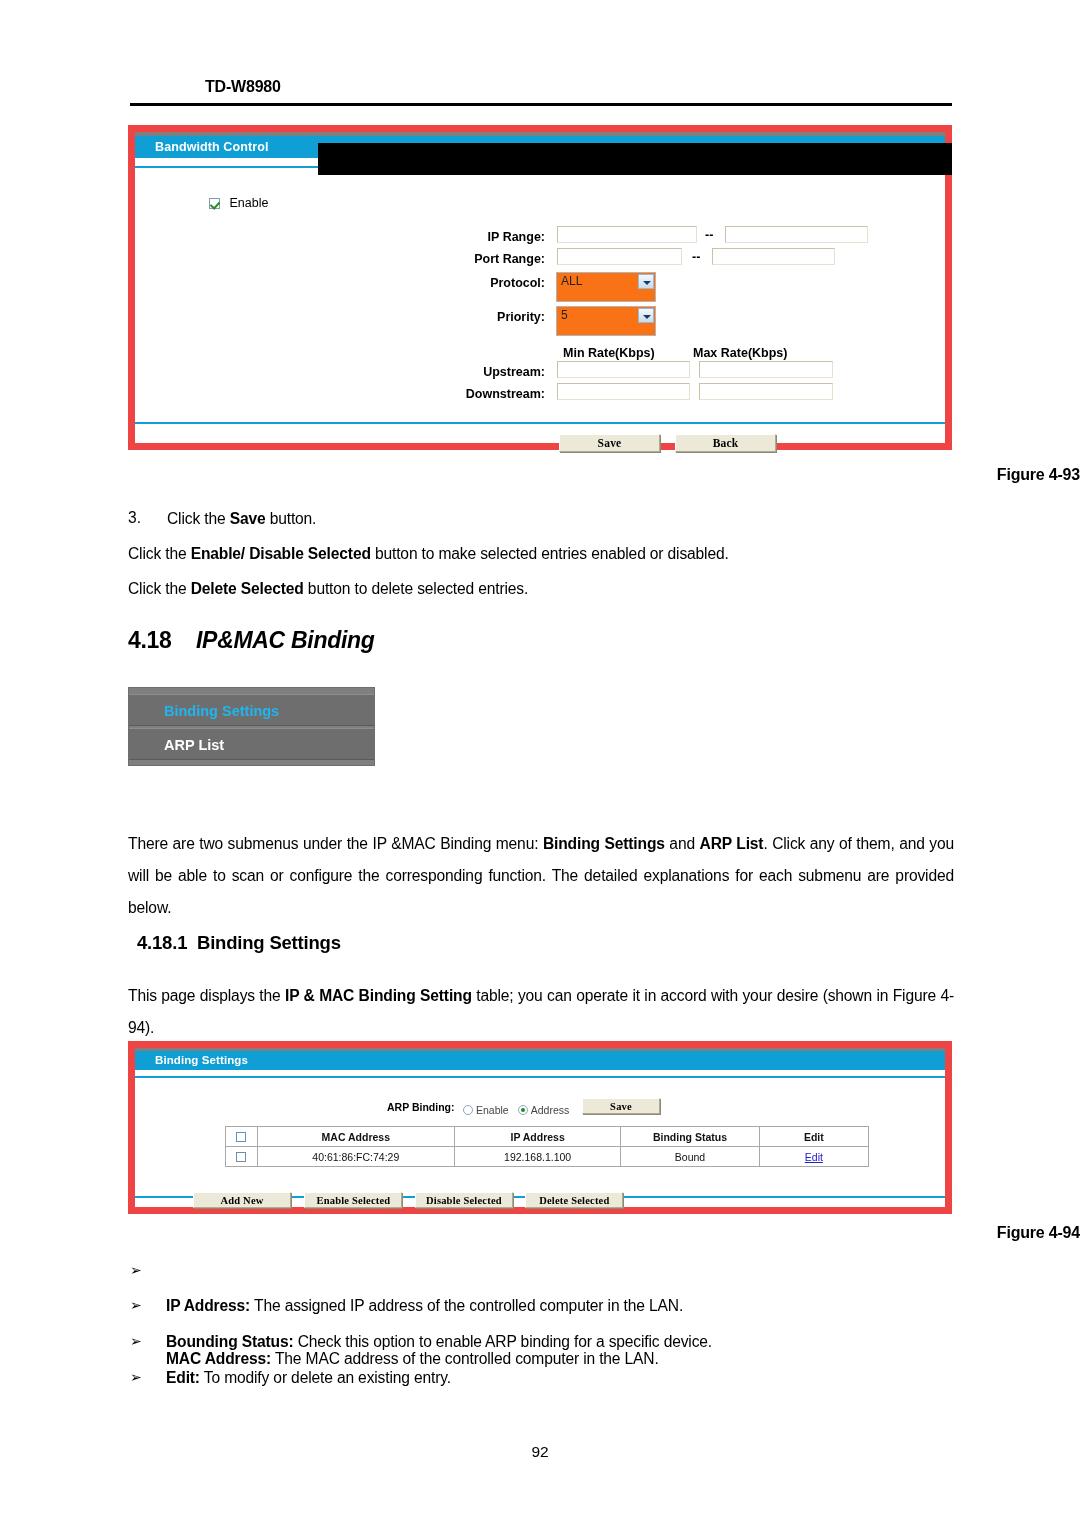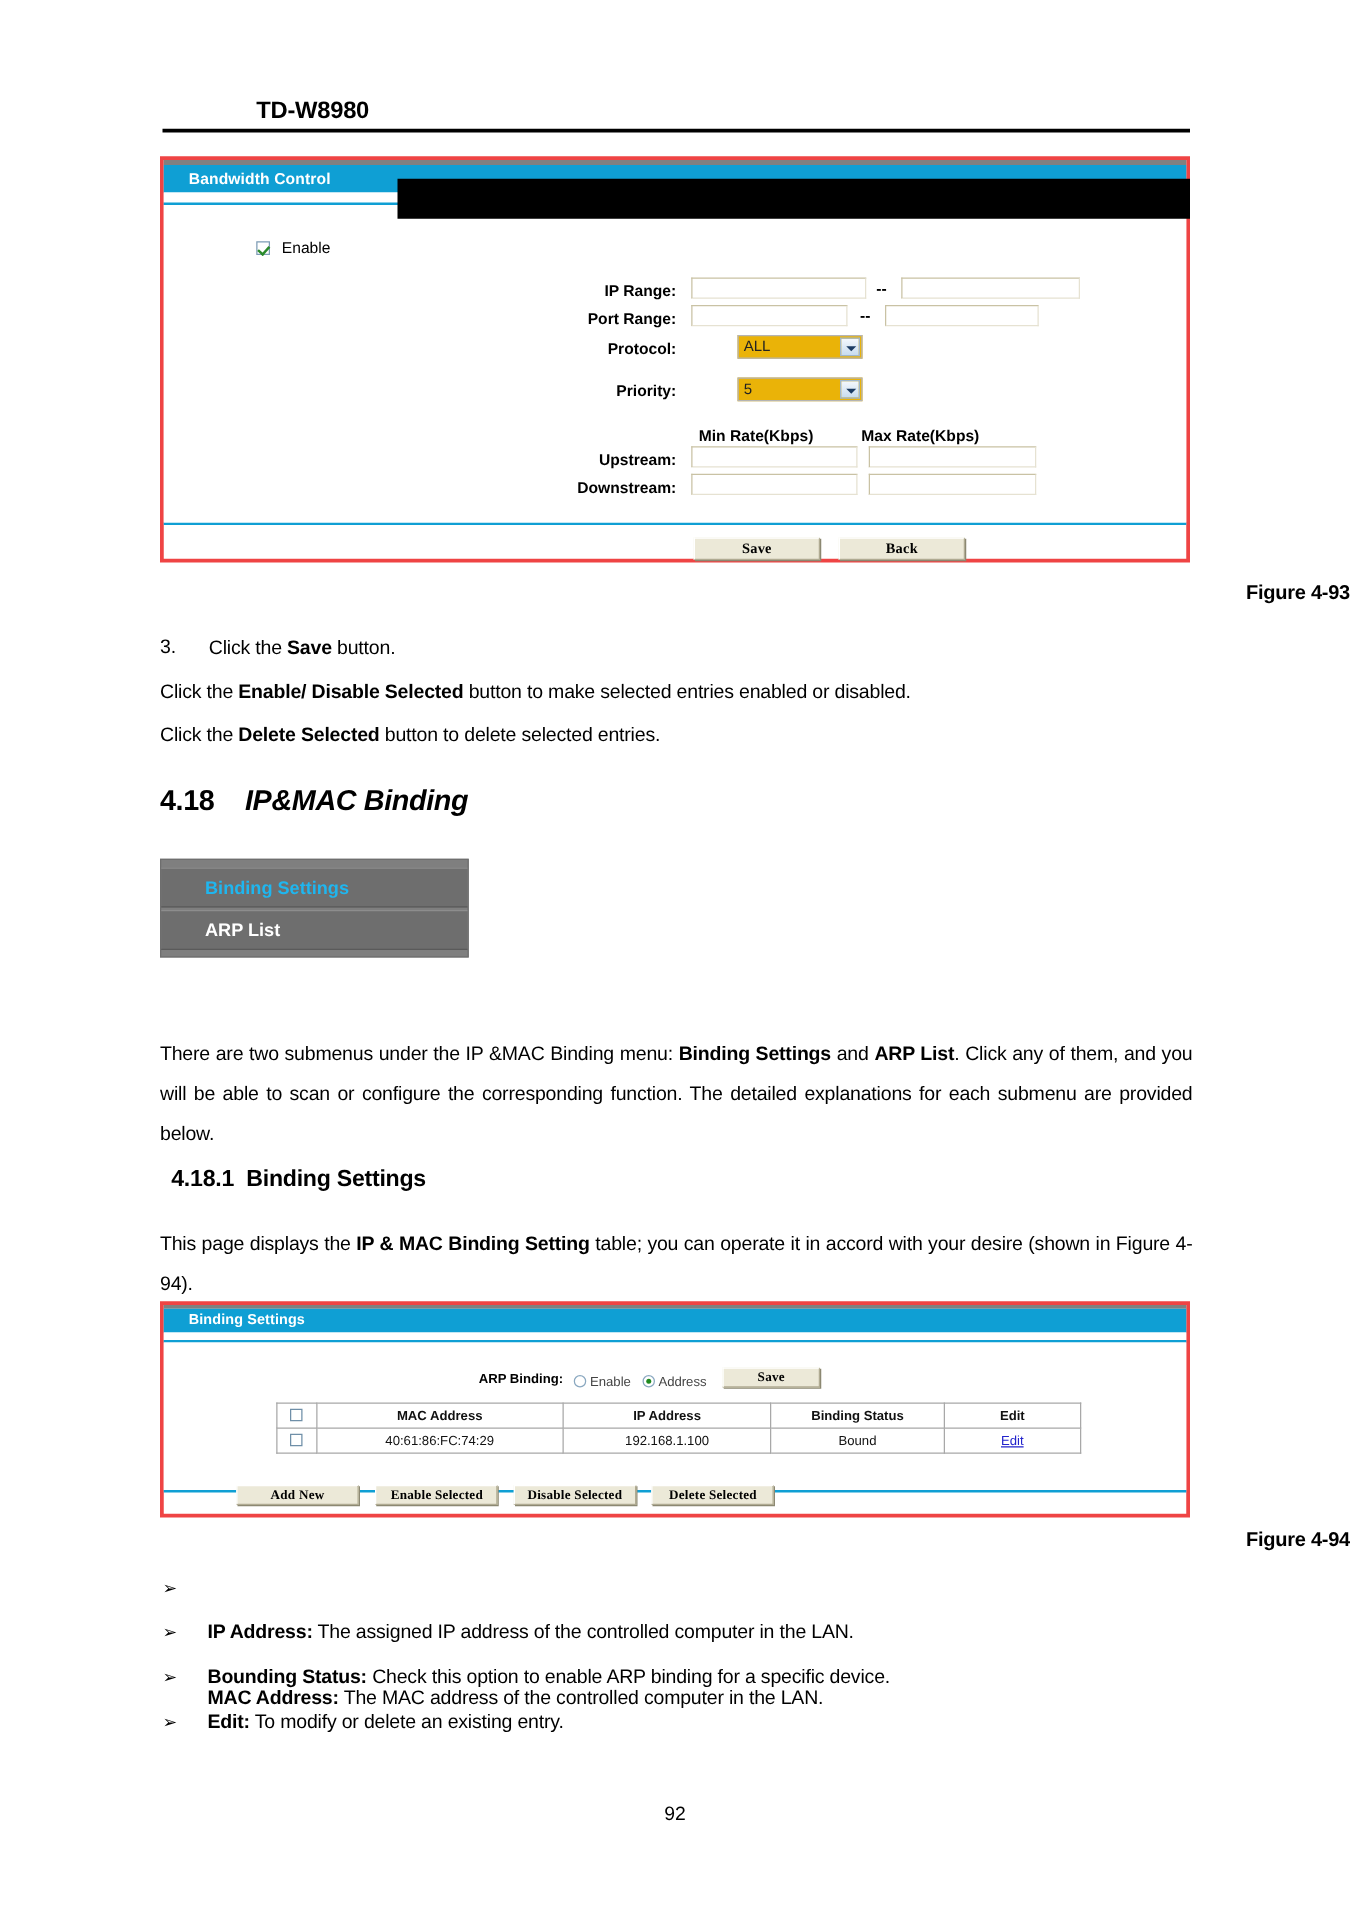--- a/index.html
+++ b/index.html
@@ -25,21 +25,21 @@
   }
   .hdr-rule {
     position: absolute;
     left: 130px; top: 31px;
     width: 822px; height: 3px;
     background: #000000;
   }
   .hdr-model {
     position: absolute;
     left: 205px; top: 78px;
-    font-size: 19px;
+    font-size: 16px;
     font-weight: bold;
     letter-spacing: -0.2px;
     z-index: 3;
   }
   .hdr-blackband {
     position: absolute;
     left: 318px; top: 71px;
     width: 634px; height: 32px;
     background: #000000;
     z-index: 1;
@@ -52,21 +52,21 @@
     color: #ffffff;
     letter-spacing: -0.25px;
     white-space: nowrap;
     z-index: 2;
   }
 
   
   .panel {
     position: absolute;
     background: #ffffff;
-    border: 3px solid #ef4444;
+    border: 7px solid #ef4444;
     box-sizing: border-box;
   }
   .panel-topstrip {
     height: 4px;
     background: #808080;
   }
   .panel-title {
     height: 22px;
     background: #0f9fd4;
     color: #ffffff;
@@ -119,31 +119,30 @@
     height: 17px;
     background: #ffffff;
     border: 1px solid #c9c2a4;
     border-right-color: #e6e2d2;
     border-bottom-color: #e6e2d2;
     box-sizing: border-box;
     vertical-align: middle;
   }
   .sel {
     display: inline-block;
-    height: 19px;
-    background: #eab308;
+    height: 30px;
+    background: #f97316;
     border: 1px solid #b4b4b4;
     box-sizing: border-box;
     position: relative;
     font-size: 12px;
     line-height: 17px;
     padding-left: 4px;
     color: #222;
     vertical-align: middle;
-    margin-left: 38px;
   }
   .sel .arrowbox {
     position: absolute;
     right: 1px; top: 1px;
     width: 16px; height: 15px;
     background: linear-gradient(#f4f8fd, #c8dcef);
     border: 1px solid #9fb7cd;
     box-sizing: border-box;
   }
   .sel .arrowbox::after {

